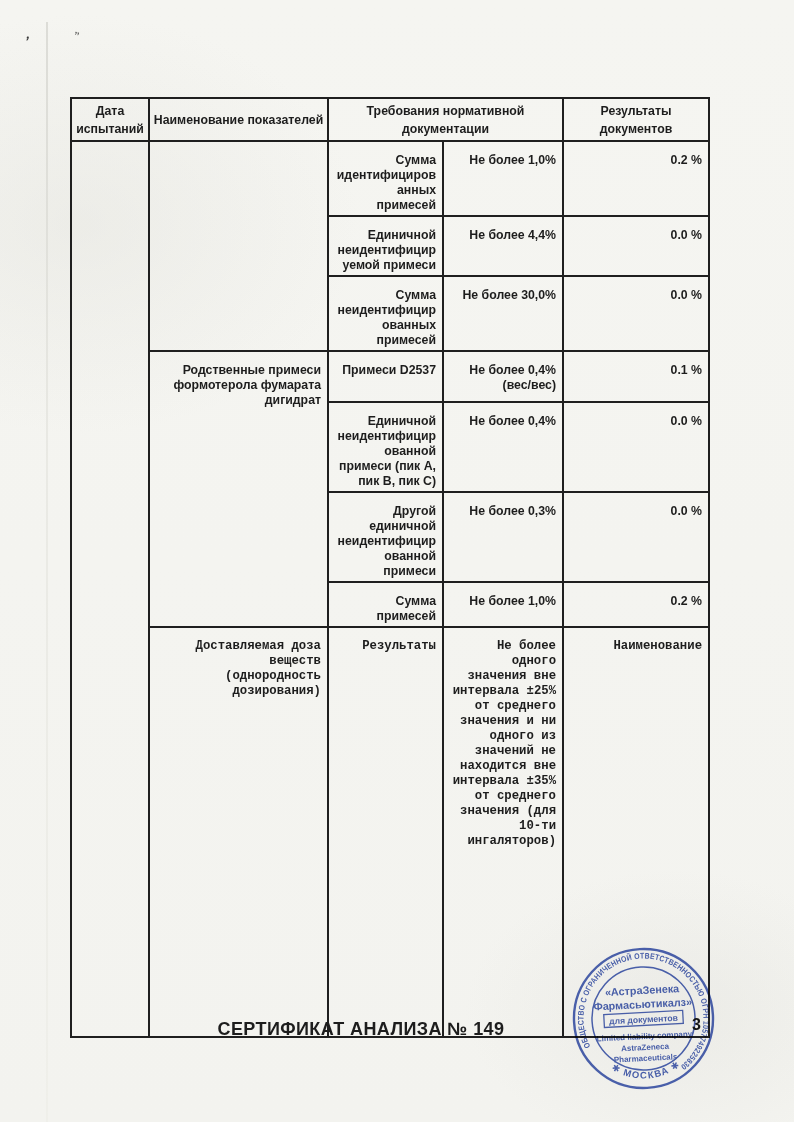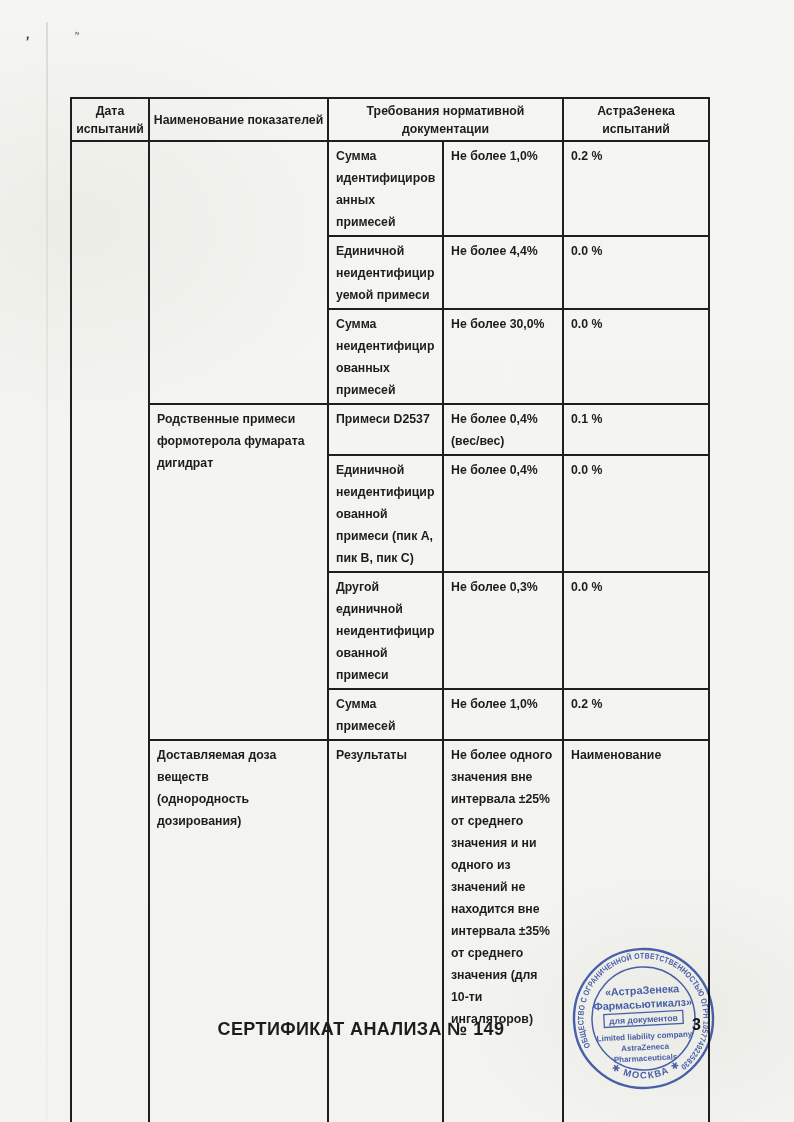--- a/index.html
+++ b/index.html
@@ -28,31 +28,31 @@
   .pen-mark.m2 { left:74px; top:30px; font-size:10px; opacity:.8; }
 
   
   table.coa {
     position:absolute; left:70px; top:97px; width:638px;
     border-collapse:collapse; table-layout:fixed;
     color:#1d1d1d;
   }
   table.coa th, table.coa td {
     border:2px solid #1f1f1f;
-    font-size:12.3px; line-height:22px; font-weight:700;
-    vertical-align:top; padding:3px 6px 2px 7px;
-    white-space:pre-line; overflow:hidden;
+    font-size:12.3px; line-height:15px; font-weight:700;
+    vertical-align:top; padding:11px 6px 2px 7px;
+    white-space:pre-line; overflow:hidden;text-align:right;
   }
   table.coa th {
     vertical-align:middle; text-align:center;
     line-height:18px; padding:2px 3px; height:43px;
   }
   tr.r1 { height:71px; } tr.r2 { height:52px; } tr.r3 { height:70px; }
   tr.r4 { height:51px; } tr.r5 { height:87px; } tr.r6 { height:84px; }
-  tr.r7 { height:37px; } tr.r8 { height:470px; }
+  tr.r7 { height:37px; } tr.r8 { height:410px;font-family:Liberation Mono, monospace; }
 
   
   .footer-title {
     position:absolute; left:0; top:1019px; width:722px;
     text-align:center; font-size:18px; font-weight:700;
     letter-spacing:.4px; color:#1d1d1d;
   }
   .page-number {
     position:absolute; left:692px; top:1016px;
     font-size:16px; font-weight:700; color:#141414; z-index:30;
@@ -82,21 +82,21 @@
         <col style="width:120px">
         <col style="width:146px">
     </colgroup>
     <tbody>
         <tr>
       <th>Дата
 испытаний</th>
       <th>Наименование показателей</th>
       <th colspan="2">Требования нормативной
 документации</th>
-      <th>АстраЗенека испытаний</th>
+      <th>Результаты документов</th>
     </tr>
 
     <tr class="r1">
       <td rowspan="8"></td>
       <td rowspan="3"></td>
       <td>Сумма
 идентифициров
 анных
 примесей</td>
       <td>Не более 1,0%</td>

